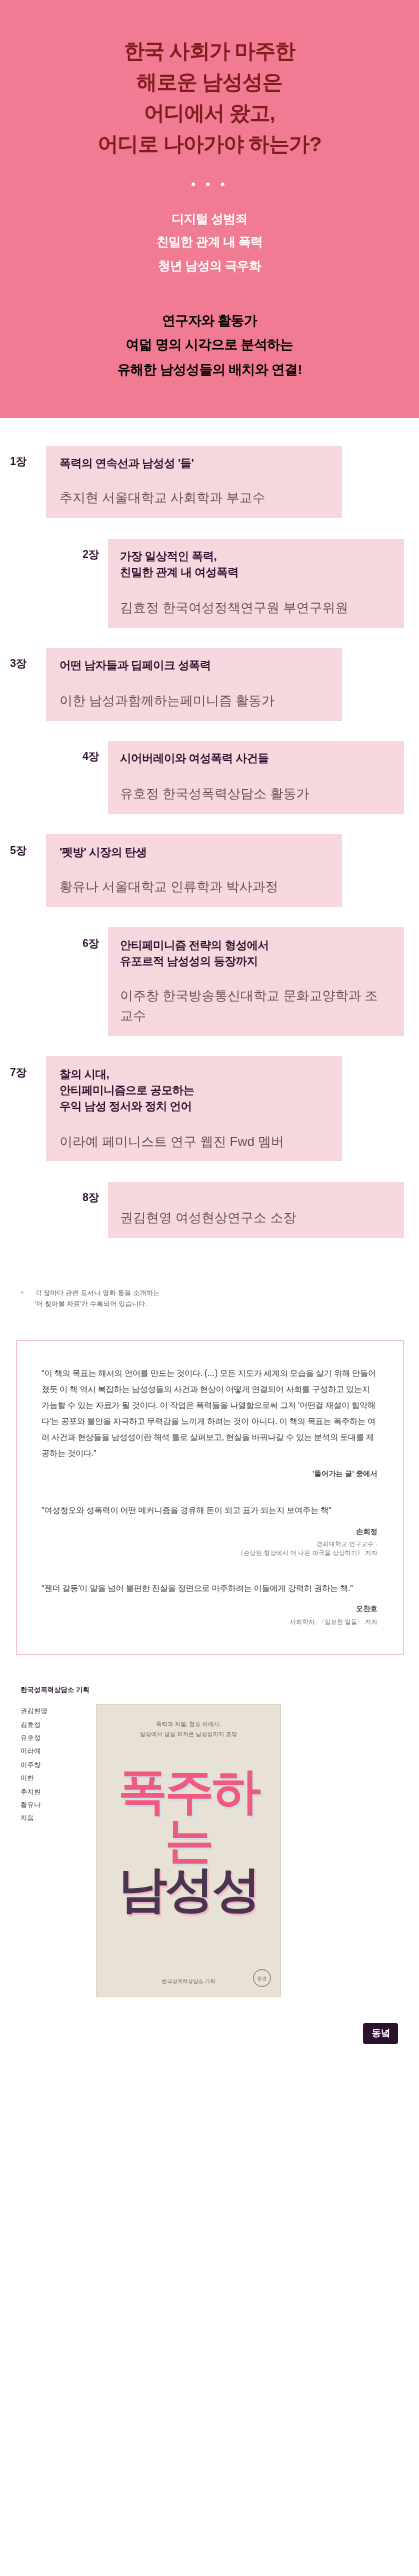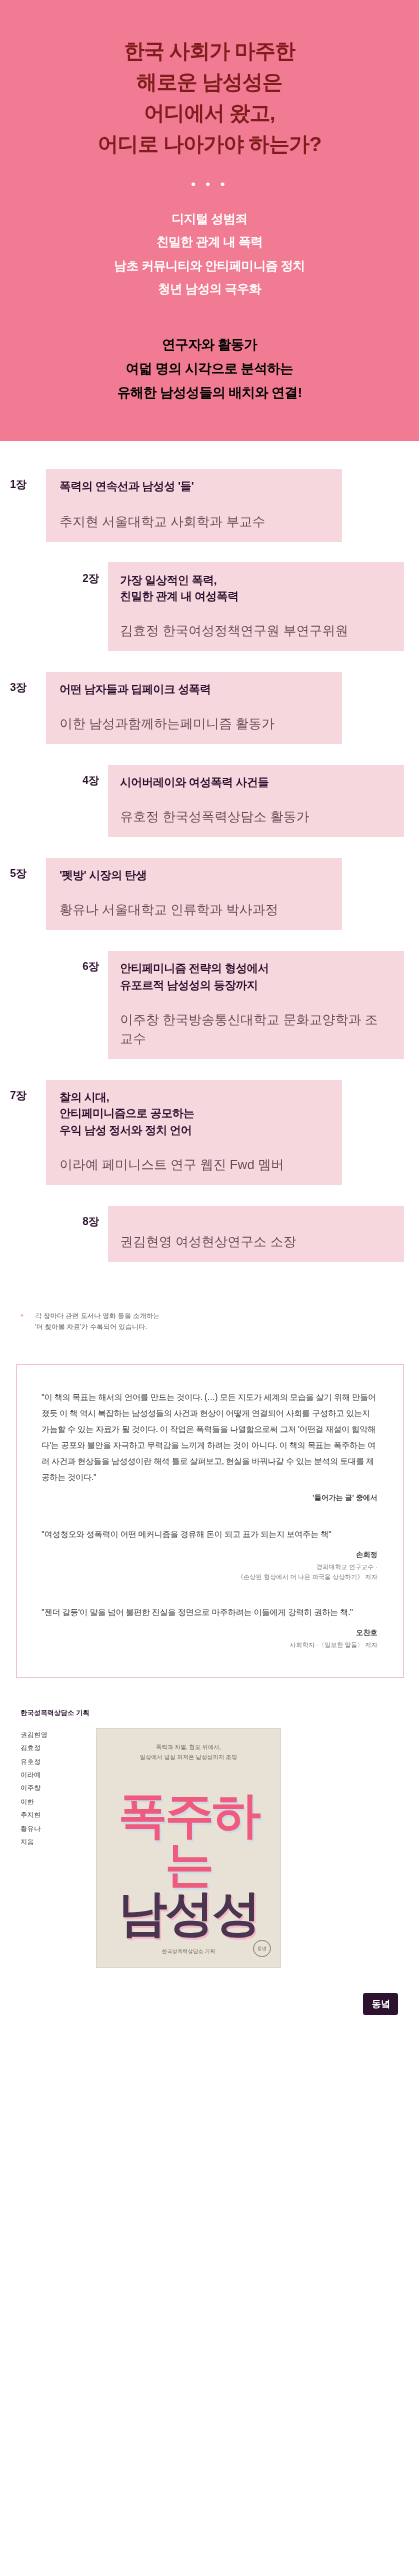--- a/index.html
+++ b/index.html
@@ -160,21 +160,21 @@
   .book-row { display: flex; align-items: flex-start; gap: 13.4px; }
   .book-authors {
     flex: 0 0 62px;
     font-size: 6.7px;
     line-height: 2.0;
     color: #333333;
   }
   .cover {
     flex: 0 0 185px;
     width: 185px;
-    height: 240px;
+    height: 293px;
     background: #e8e2d6;
     position: relative;
     overflow: hidden;
     border: 0.5px solid #ddd6c8;
     text-decoration: underline;
   }
   .cover-top {
     position: absolute;
     top: 13.4px; left: 0; right: 0;
     text-align: center;
@@ -236,21 +236,20 @@
     <h1>
       <span>한국 사회가 마주한</span><br>
       <span>해로운 남성성은</span><br>
       <span>어디에서 왔고,</span><br>
       <span>어디로 나아가야 하는가?</span>
     </h1>
     <div class="hero-dots">• • •</div>
     <div class="hero-sub">
       <div>디지털 성범죄</div>
       <div>친밀한 관계 내 폭력</div>
-      <div>남초 커뮤니티와 안티페미니즘 정치</div>
       <div>청년 남성의 극우화</div>
     </div>
   </section>
 
   <section class="band">
     <div class="band-inner">
       <div>연구자와 활동가</div>
       <div>여덟 명의 시각으로 분석하는</div>
       <div>유해한 남성성들의 배치와 연결!</div>
     </div>

